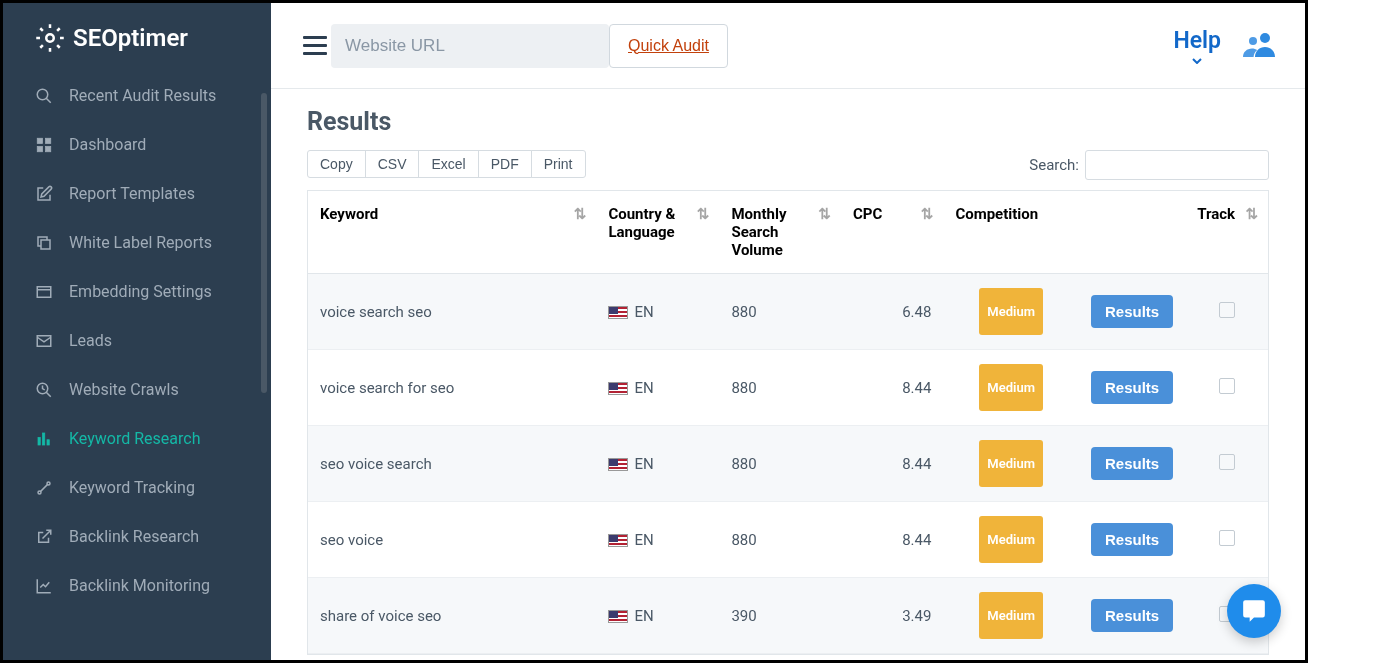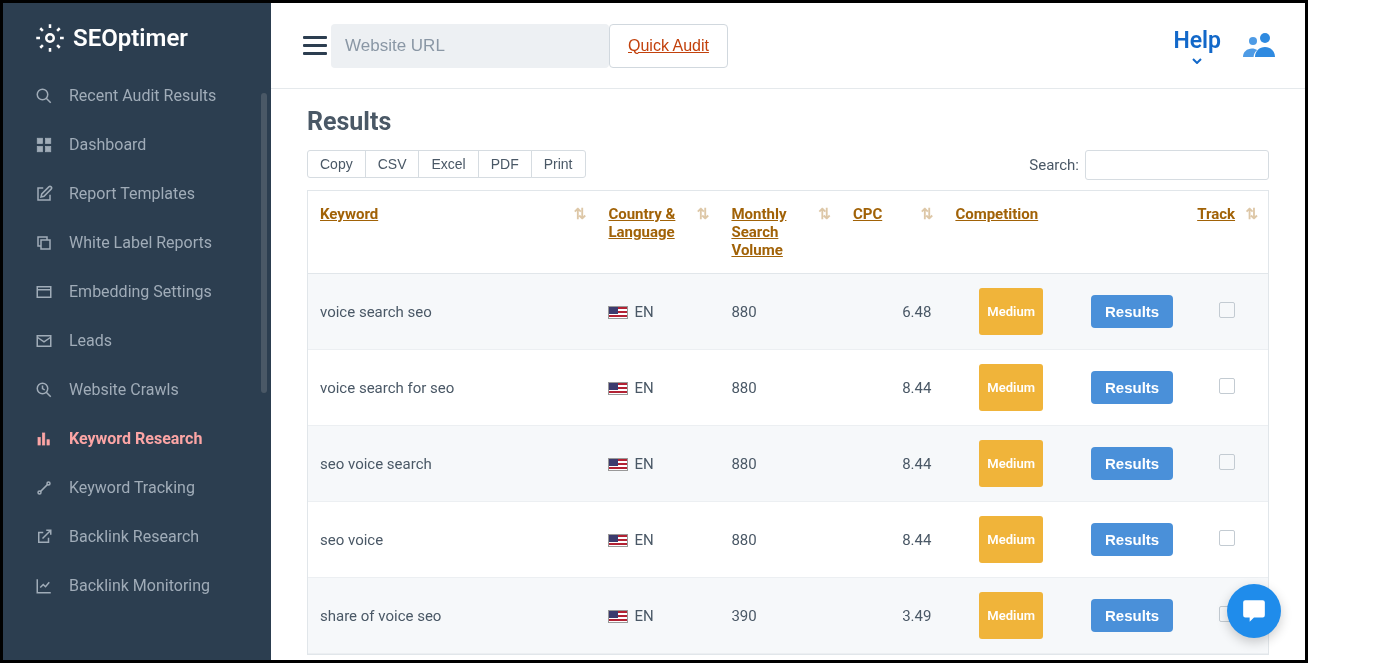--- a/index.html
+++ b/index.html
@@ -3,21 +3,21 @@
 <meta charset="utf-8">
 <style>
 * { box-sizing: border-box; margin: 0; padding: 0; }
 body { font-family: -apple-system, BlinkMacSystemFont, "Segoe UI", Roboto, Helvetica, Arial, sans-serif; background: #fff; }
 .frame { width: 1308px; height: 663px; border: 3px solid #000; position: relative; overflow: hidden; display: flex; }
 .sidebar { width: 268px; background: #2c3e50; color: #a0acb8; display: flex; flex-direction: column; flex-shrink:0; }
 .logo { display: flex; align-items: center; gap: 8px; padding: 20px 24px 18px 32px; color: #fff; }
 .logo-text { font-size: 24px; font-weight: 600; }
 .nav { flex: 1; overflow-y: auto; }
 .nav-item { display: flex; align-items: center; gap: 16px; padding: 15px 24px 15px 32px; font-size: 16px; cursor: pointer; }
-.nav-item.active { color: #fca5a5; font-weight: 700; }
+.nav-item.active { color: #14b8a6; font-weight: 400; }
 .nav-item .icon { width: 18px; height: 18px; display: inline-flex; align-items:center; justify-content:center; flex-shrink:0; }
 .nav-item svg { stroke: currentColor; }
 
 .main { flex: 1; display: flex; flex-direction: column; background: #fff; overflow: hidden; }
 .topbar { height: 86px; border-bottom: 1px solid #e5e9ec; display: flex; align-items: center; padding: 0 28px; gap: 0; }
 .hamburger { cursor: pointer; padding: 4px; }
 .hamburger-lines { display:flex; flex-direction:column; gap:5px; }
 .hamburger-lines span { display:block; width:24px; height:3px; background:#2c3e50; border-radius:1px; }
 .url-input { width: 278px; height: 44px; background: #edf0f3; border: none; border-radius: 4px; padding: 0 14px; font-size: 17px; color: #555; }
 .url-input::placeholder { color: #8a97a5; }
@@ -33,21 +33,21 @@
 .toolbar-row { display:flex; align-items:flex-start; margin-bottom: 10px; }
 .export-btns { display:flex; }
 .export-btn { border:1px solid #d6dce1; background:#fff; padding: 5px 12px; font-size:14px; color:#4a5866; cursor:pointer; margin-left:-1px; }
 .export-btn:first-child { border-top-left-radius:3px; border-bottom-left-radius:3px; margin-left:0;}
 .export-btn:last-child { border-top-right-radius:3px; border-bottom-right-radius:3px; }
 .search-wrap { margin-left:auto; display:flex; align-items:center; gap:6px; }
 .search-label { font-size:15px; color:#4a5866; }
 .search-inp { width:184px; height:30px; border:1px solid #d6dce1; border-radius:3px; padding:0 8px; }
 
 .tbl { width:100%; border:1px solid #e1e6ea; border-collapse:separate; border-spacing:0; font-size:15px; color:#4a5866; }
-.tbl th { text-align:left; padding: 14px 12px; font-weight:700; color:#a16207; border-bottom:1px solid #e1e6ea; vertical-align:top; position:relative;text-decoration:underline; }
+.tbl th { text-align:left; padding: 14px 12px; font-weight:700; color:#000000; border-bottom:1px solid #e1e6ea; vertical-align:top; position:relative; }
 .tbl th .sort { position:absolute; right:10px; top:14px; opacity:0.35; }
 .tbl td { padding: 14px 12px; border-bottom:1px solid #eceff2; vertical-align:middle; }
 .tbl tbody tr:nth-child(odd) { background:#f6f8fa; }
 .col-kw { width: 320px; }
 .col-cl { width: 128px; }
 .col-vol { width: 128px; }
 .col-cpc { width: 110px; text-align:right; }
 .col-comp { width: 140px; text-align:center;}
 .col-res { width: 100px; }
 .col-track { width: 86px; text-align:center;}

